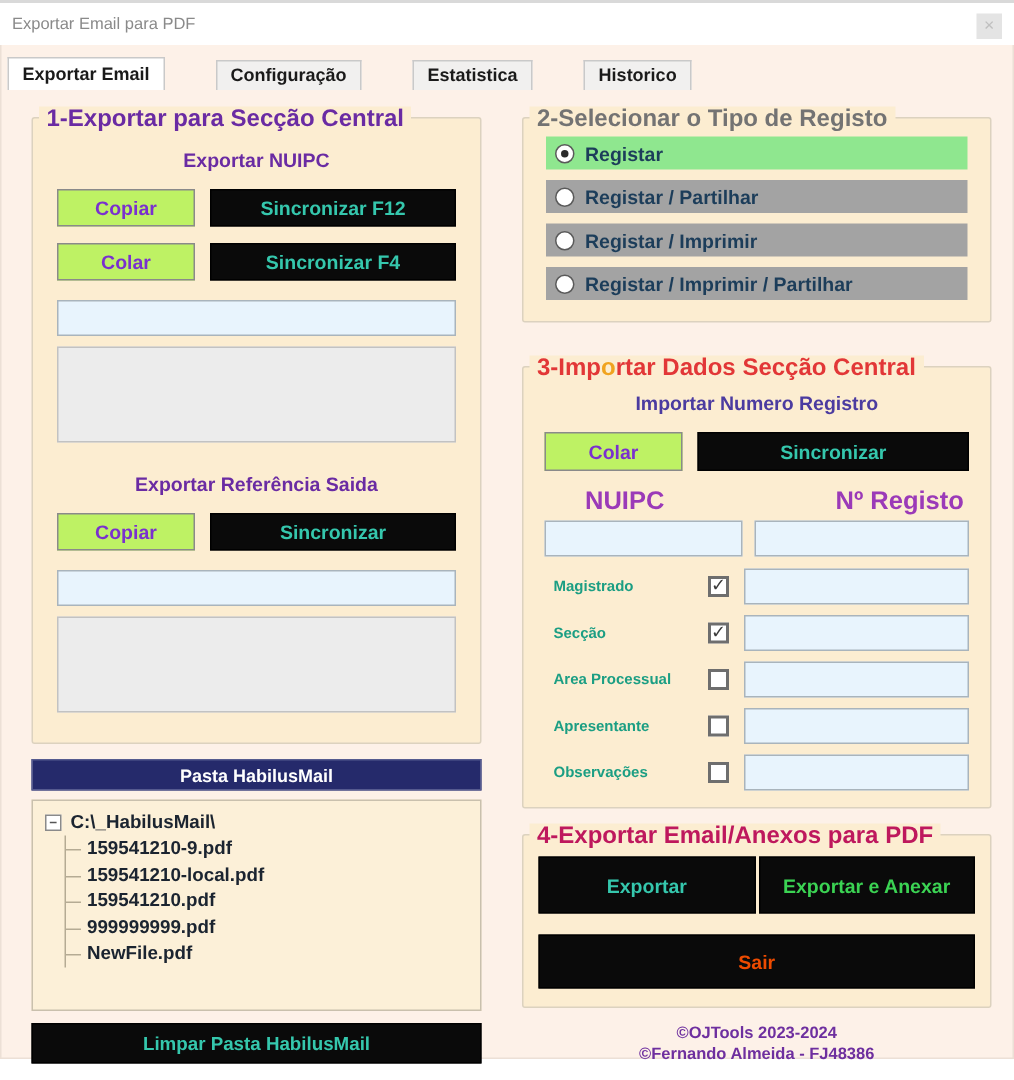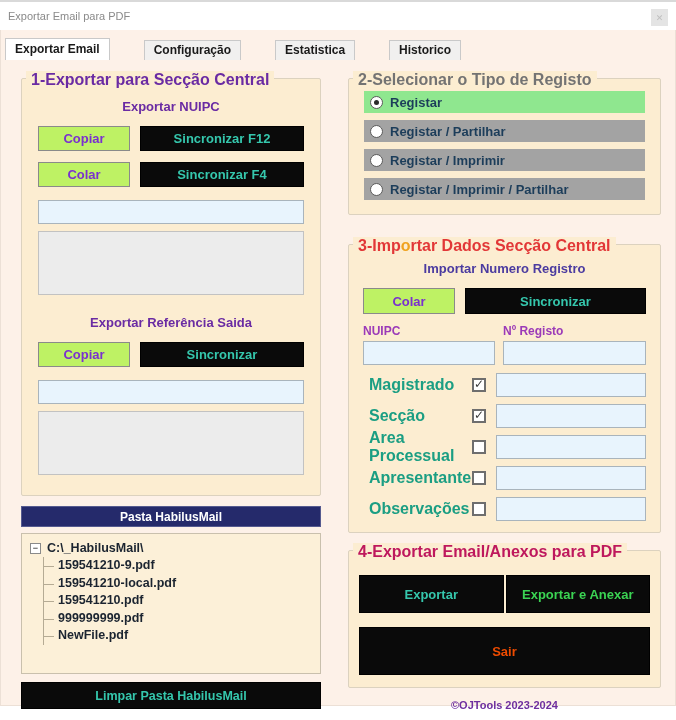--- a/index.html
+++ b/index.html
@@ -119,41 +119,41 @@
   .radio.on::after {
     content:''; position:absolute; left:3px; top:3px; width:5px; height:5px;
     border-radius:50%; background:#2a2a2a;
   }
   .optlabel { font-size:13px; font-weight:bold; color:#1c3d5a; }
   
   .g3 { margin-top:29px; padding:12px 12px 12px 12px; }
   .h-importar { color:#4b3ba0; margin:4px 0 12px 0; }
   .g3 .btnrow { margin:0 2px 10px 2px; height:26px; }
   .lblrow { display:flex; margin:0 2px 3px 2px; }
-  .lblrow span { font-size:12px; font-weight:bold; color:#9b3ab8; }
+  .lblrow span { font-size:17px; font-weight:bold; color:#9b3ab8;margin-left:27px; }
   .lbl-nuipc { width:140px; }
   .fieldrow { display:flex; gap:8px; margin:0 2px 6px 2px; }
   .fieldrow .f1 { width:132px; }
   .fieldrow .f2 { flex:1; }
   .chkrow { display:flex; align-items:center; margin:9px 2px 0 2px; height:22px; }
-  .chklabel { width:109px; font-size:16px; font-weight:bold; color:#1b9e83; padding-left:6px; }
+  .chklabel { width:109px; font-size:10px; font-weight:bold; color:#1b9e83; padding-left:6px; }
   .checkbox {
     width:14px; height:14px; background:#ffffff; border:2px solid #6e6e6e;
     margin-right:10px; position:relative; flex:none; cursor:pointer;
   }
   .checkbox.on::after {
     content:'\2713'; position:absolute; left:0px; top:-3px;
     font-size:12px; color:#3a3a3a; font-weight:bold;
   }
   .chkrow .field-blue { flex:1; height:24px; }
   
   .g4 { margin-top:17px; padding:12px 10px 12px 10px; }
-  .exprow { display:flex; gap:2px; height:38px; margin-top:12px; }
+  .exprow { display:flex; gap:2px; height:38px; margin-top:2px; }
   .exprow .btn-black { flex:1; }
-  .sair-btn { height:48px; margin-top:14px; font-size:13px; }
+  .sair-btn { height:36px; margin-top:14px; font-size:13px; }
   
   .footer { text-align:center; margin-top:10px; color:#6e2f9f; font-weight:bold; font-size:11px; }
   .footer div { line-height:14px; }
   .footer .ver { margin-top:10px; }
 </style>
 </head>
 <body>
 
 <div class="titlebar">
   <span class="titlebar-text">Exportar Email para PDF</span>
@@ -291,17 +291,18 @@
         <span class="group-title t-violet">4-Exportar Email/Anexos para PDF</span>
         <div class="exprow">
           <div class="btn-black">Exportar</div>
           <div class="btn-black green">Exportar e Anexar</div>
         </div>
         <div class="btn-black red sair-btn">Sair</div>
       </div>
 
       <div class="footer">
         <div>©OJTools 2023-2024</div>
+        <div>©Fernando Almeida - FJ48386</div>
         <div class="ver">V.2.0.0.223</div>
       </div>
     </div>
   </div>
 </div>
 
 </body></html>

